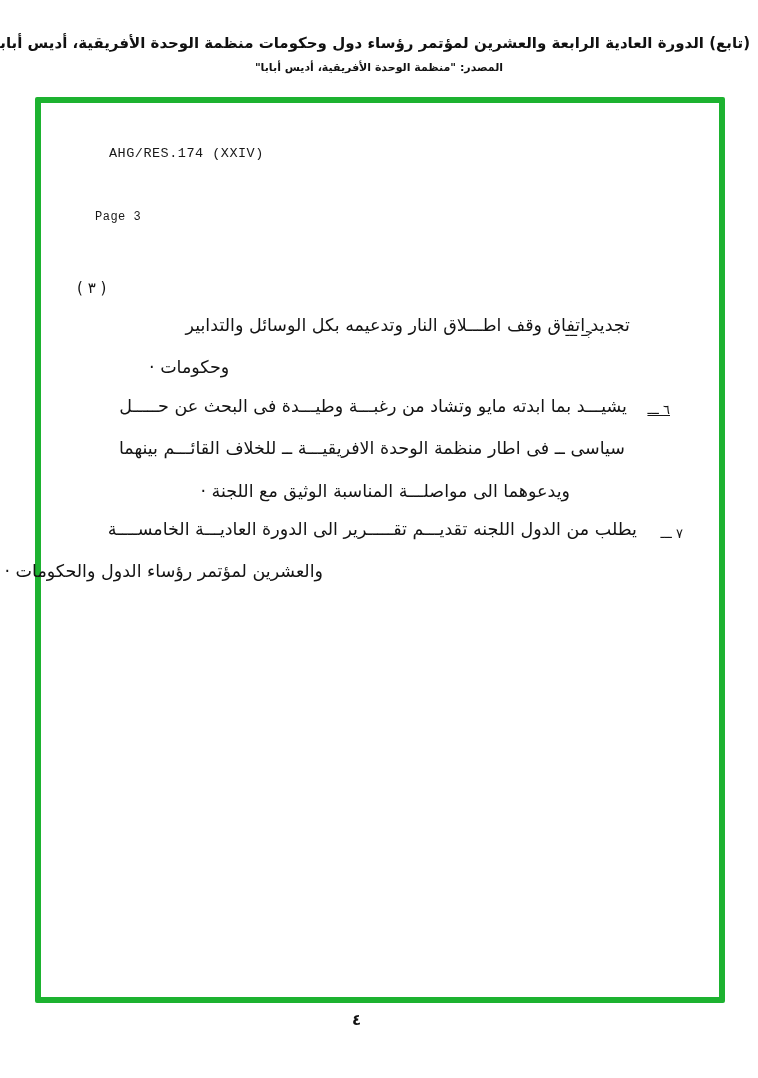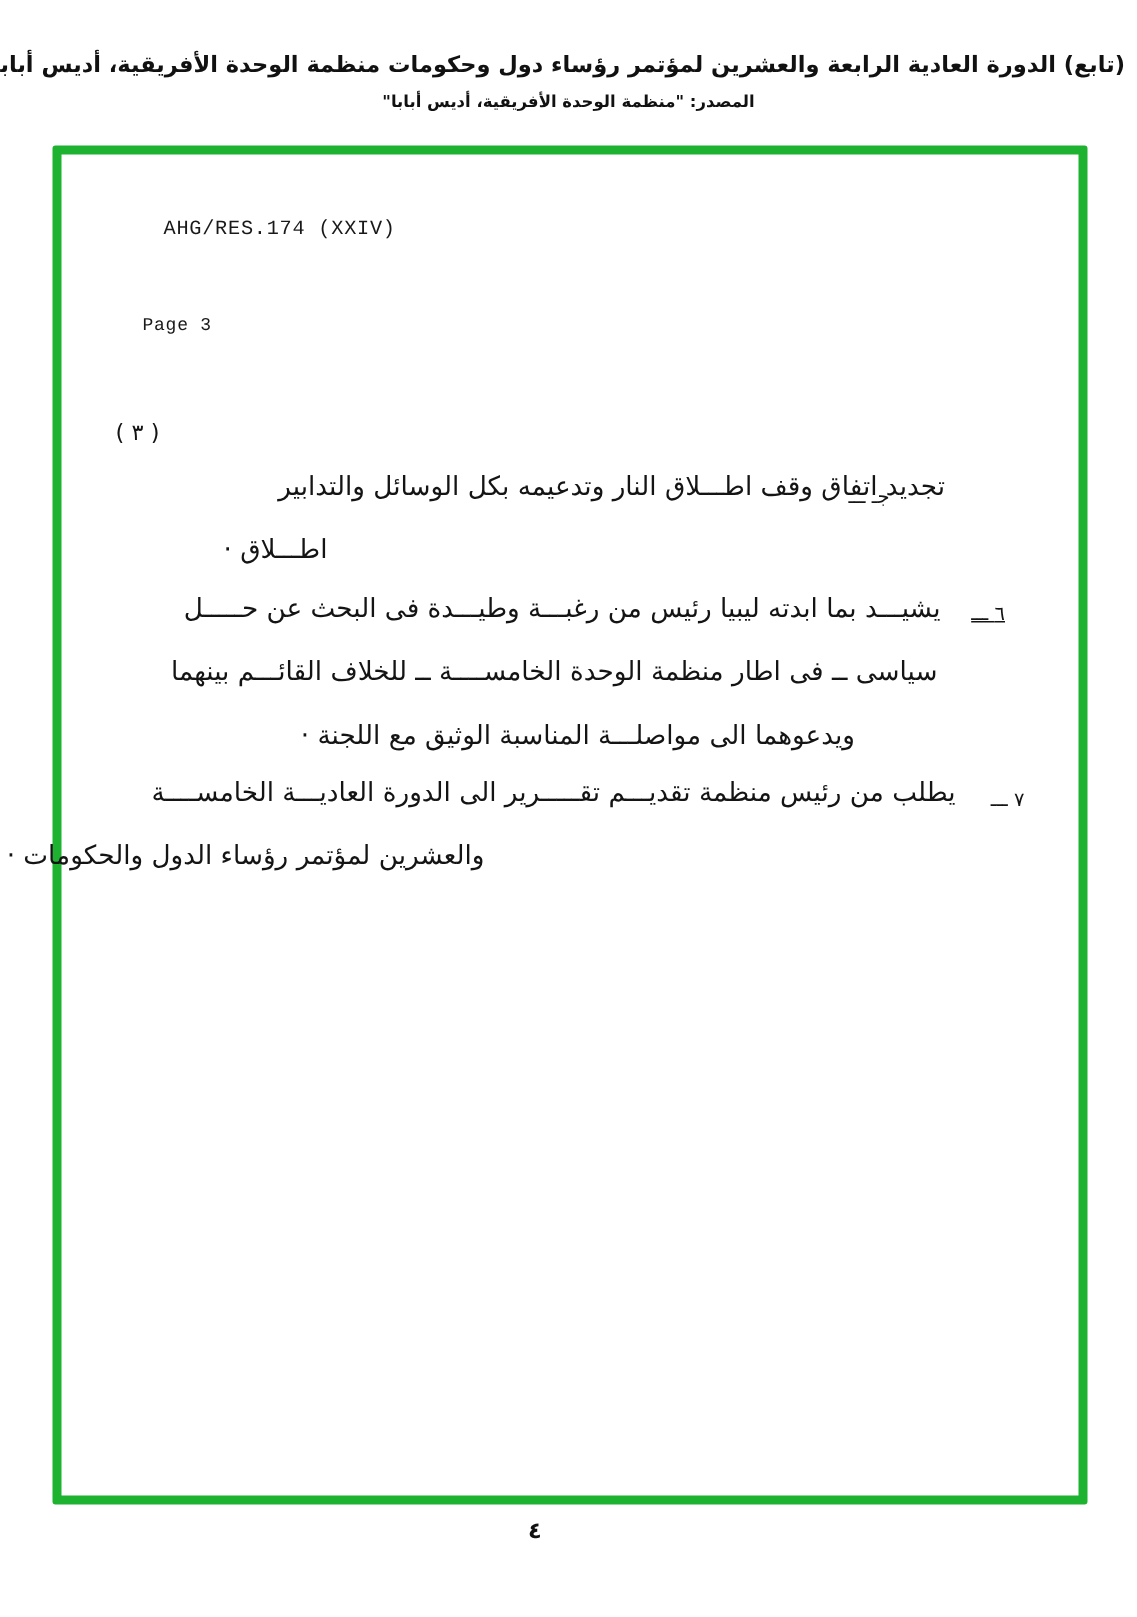--- a/index.html
+++ b/index.html
@@ -90,28 +90,28 @@
   <div class="annotation-box">
 
     <div class="typewriter ref">AHG/RES.174 (XXIV)</div>
 
     <div class="typewriter page-label">Page 3</div>
 
     <div class="ar section-number">( ٣ )</div>
 
     <div class="ar marker marker-j">جـ ـــ</div>
     <div class="ar item-j-line1">تجديد اتفاق  وقف اطـــلاق النار وتدعيمه بكل الوسائل والتدابير</div>
-    <div class="ar item-j-line2">اطـــلاق ·</div>
+    <div class="ar item-j-line2">وحكومات ·</div>
 
     <div class="ar marker marker-6">٦ ـــ</div>
-    <div class="ar item6-line1">يشيـــد بما ابدته ليبيا رئيس من   رغبـــة وطيـــدة فى البحث عن حـــــل</div>
-    <div class="ar item6-line2">سياسى ــ فى   اطار منظمة الوحدة الخامســــة  ــ  للخلاف القائـــم بينهما</div>
+    <div class="ar item6-line1">يشيـــد بما ابدته مايو وتشاد من   رغبـــة وطيـــدة فى البحث عن حـــــل</div>
+    <div class="ar item6-line2">سياسى ــ فى   اطار منظمة الوحدة الافريقيـــة  ــ  للخلاف القائـــم بينهما</div>
     <div class="ar item6-line3">ويدعوهما الى مواصلـــة المناسبة  الوثيق  مع اللجنة ·</div>
 
     <div class="ar marker marker-7">٧ ـــ</div>
-    <div class="ar item7-line1">يطلب من رئيس منظمة تقديـــم تقـــــرير الى الدورة العاديـــة الخامســــة</div>
+    <div class="ar item7-line1">يطلب من الدول اللجنه تقديـــم تقـــــرير الى الدورة العاديـــة الخامســــة</div>
     <div class="ar item7-line2">والعشرين لمؤتمر رؤساء الدول والحكومات · ،</div>
 
   </div>
 
   <div class="footer-page-number">٤</div>
 
 </div>
 
 </body></html>

